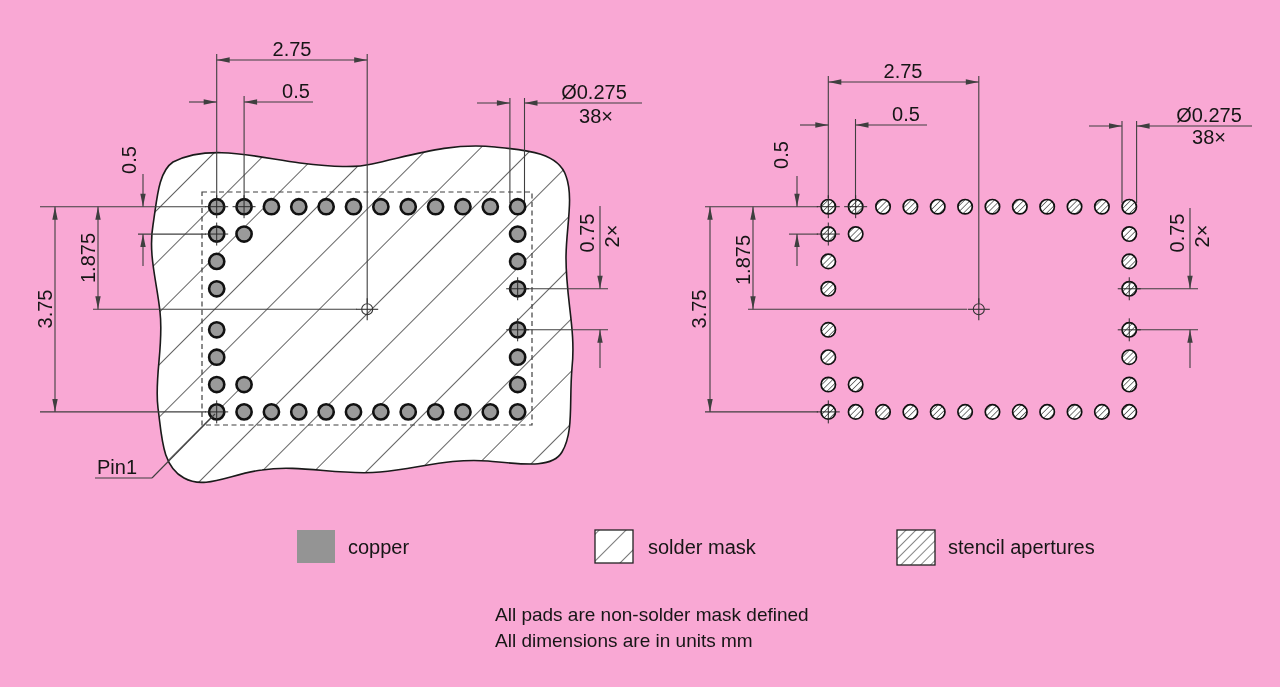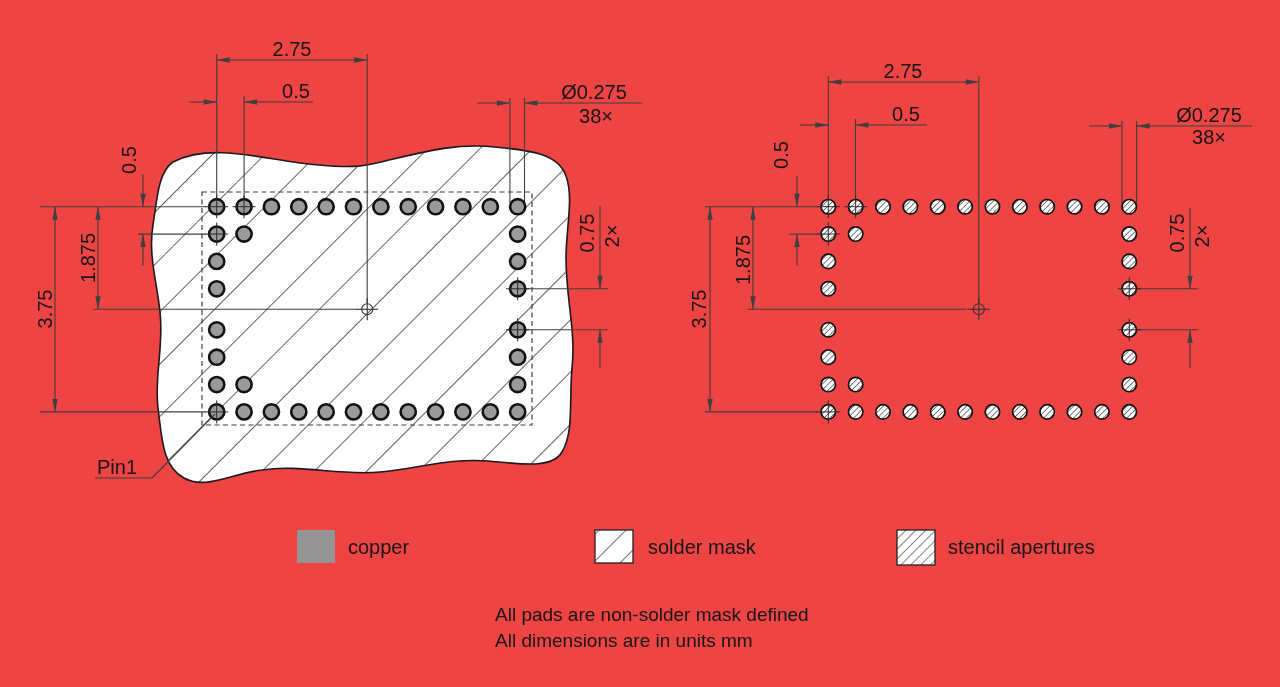--- a/index.html
+++ b/index.html
@@ -1,16 +1,16 @@
 <!DOCTYPE html>
 <html><head>
 <meta charset="utf-8">
 <style>
   html,body{margin:0;padding:0;background:#fff;}
-  .figure-wrap{width:1280px;height:687px;background:#ef4444;overflow:hidden;}
+  .figure-wrap{width:1280px;height:687px;background:#f9a8d4;overflow:hidden;}
   text{font-family:"Liberation Sans",sans-serif;fill:#161616;}
   .dim{font-size:20px;}
   .leg{font-size:20px;}
   .note{font-size:19px;}
 </style>
 </head>
 <body>
 
 <div class="figure-wrap">
 <svg width="1280" height="687" viewBox="0 0 1280 687" xmlns="http://www.w3.org/2000/svg">

